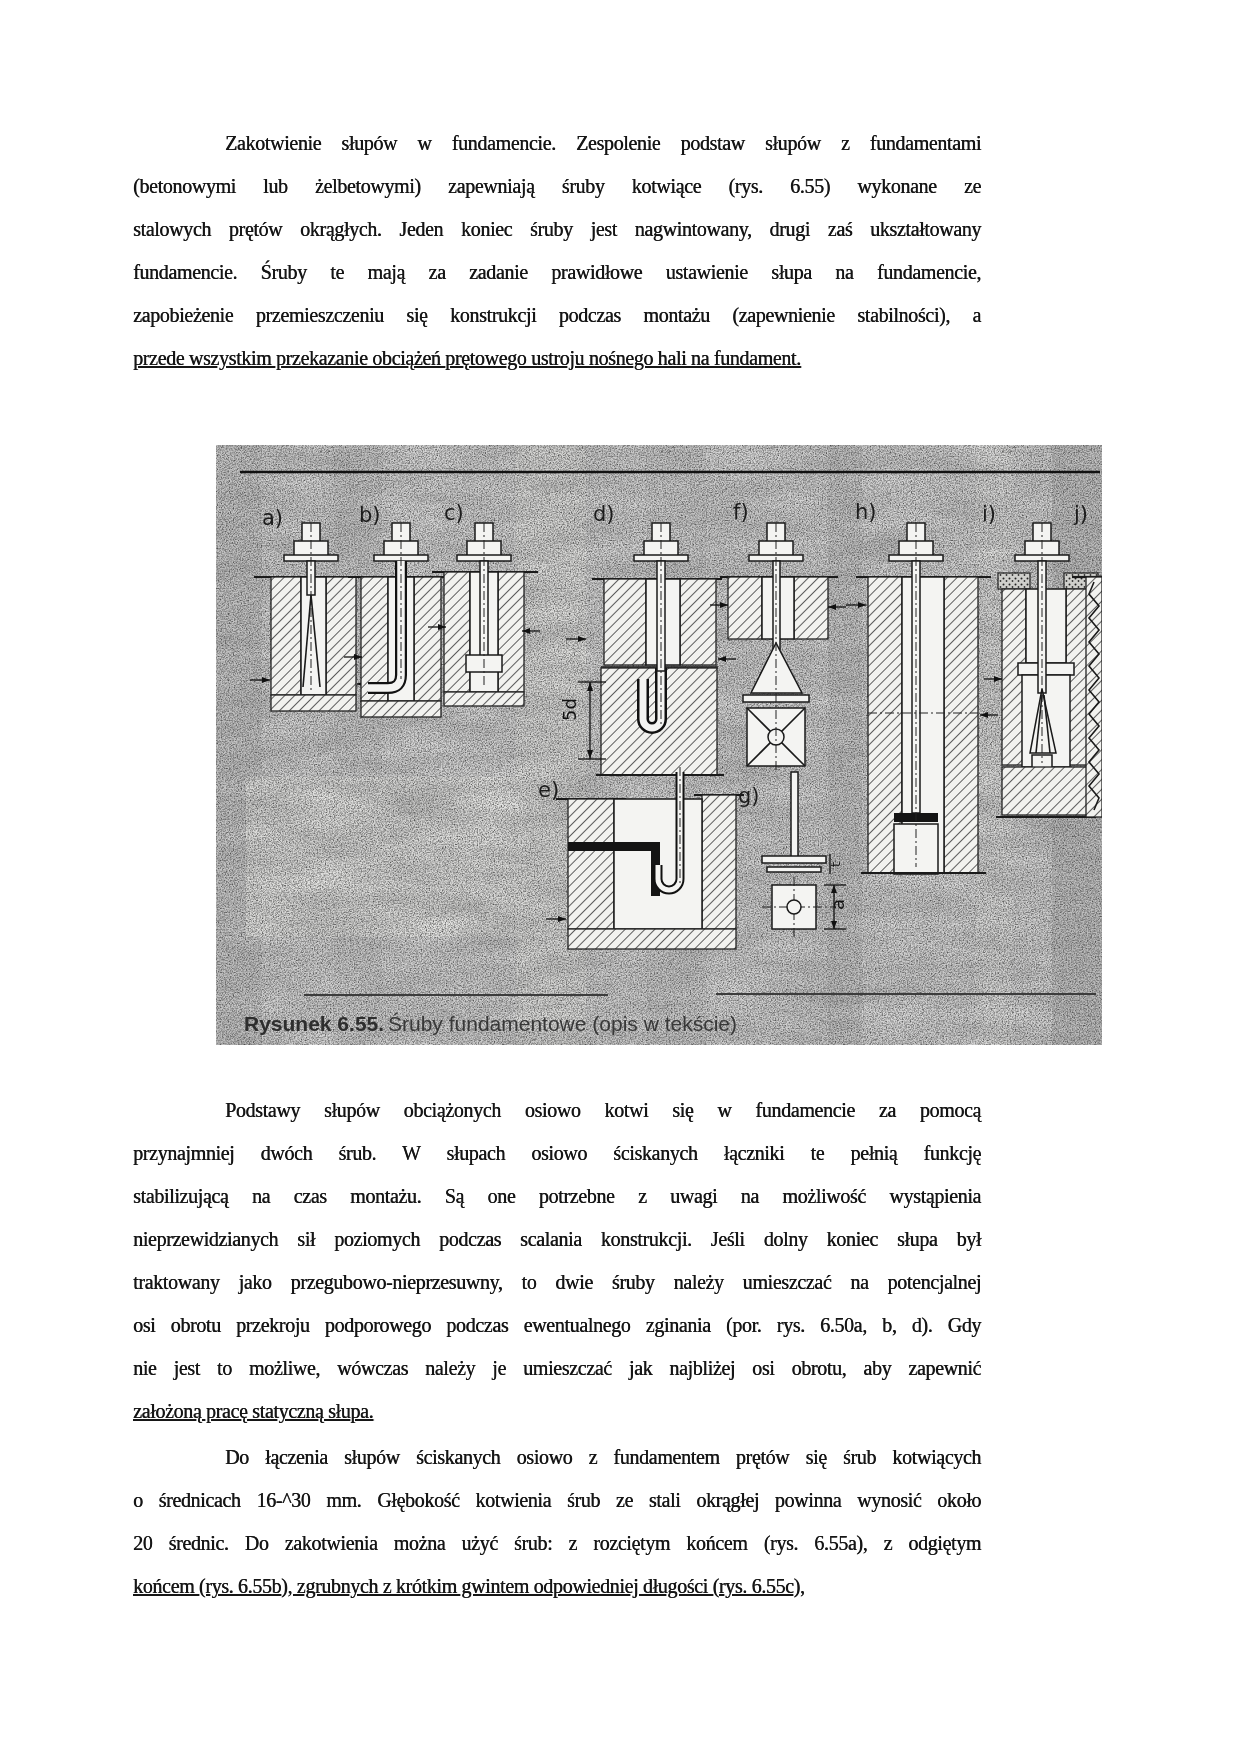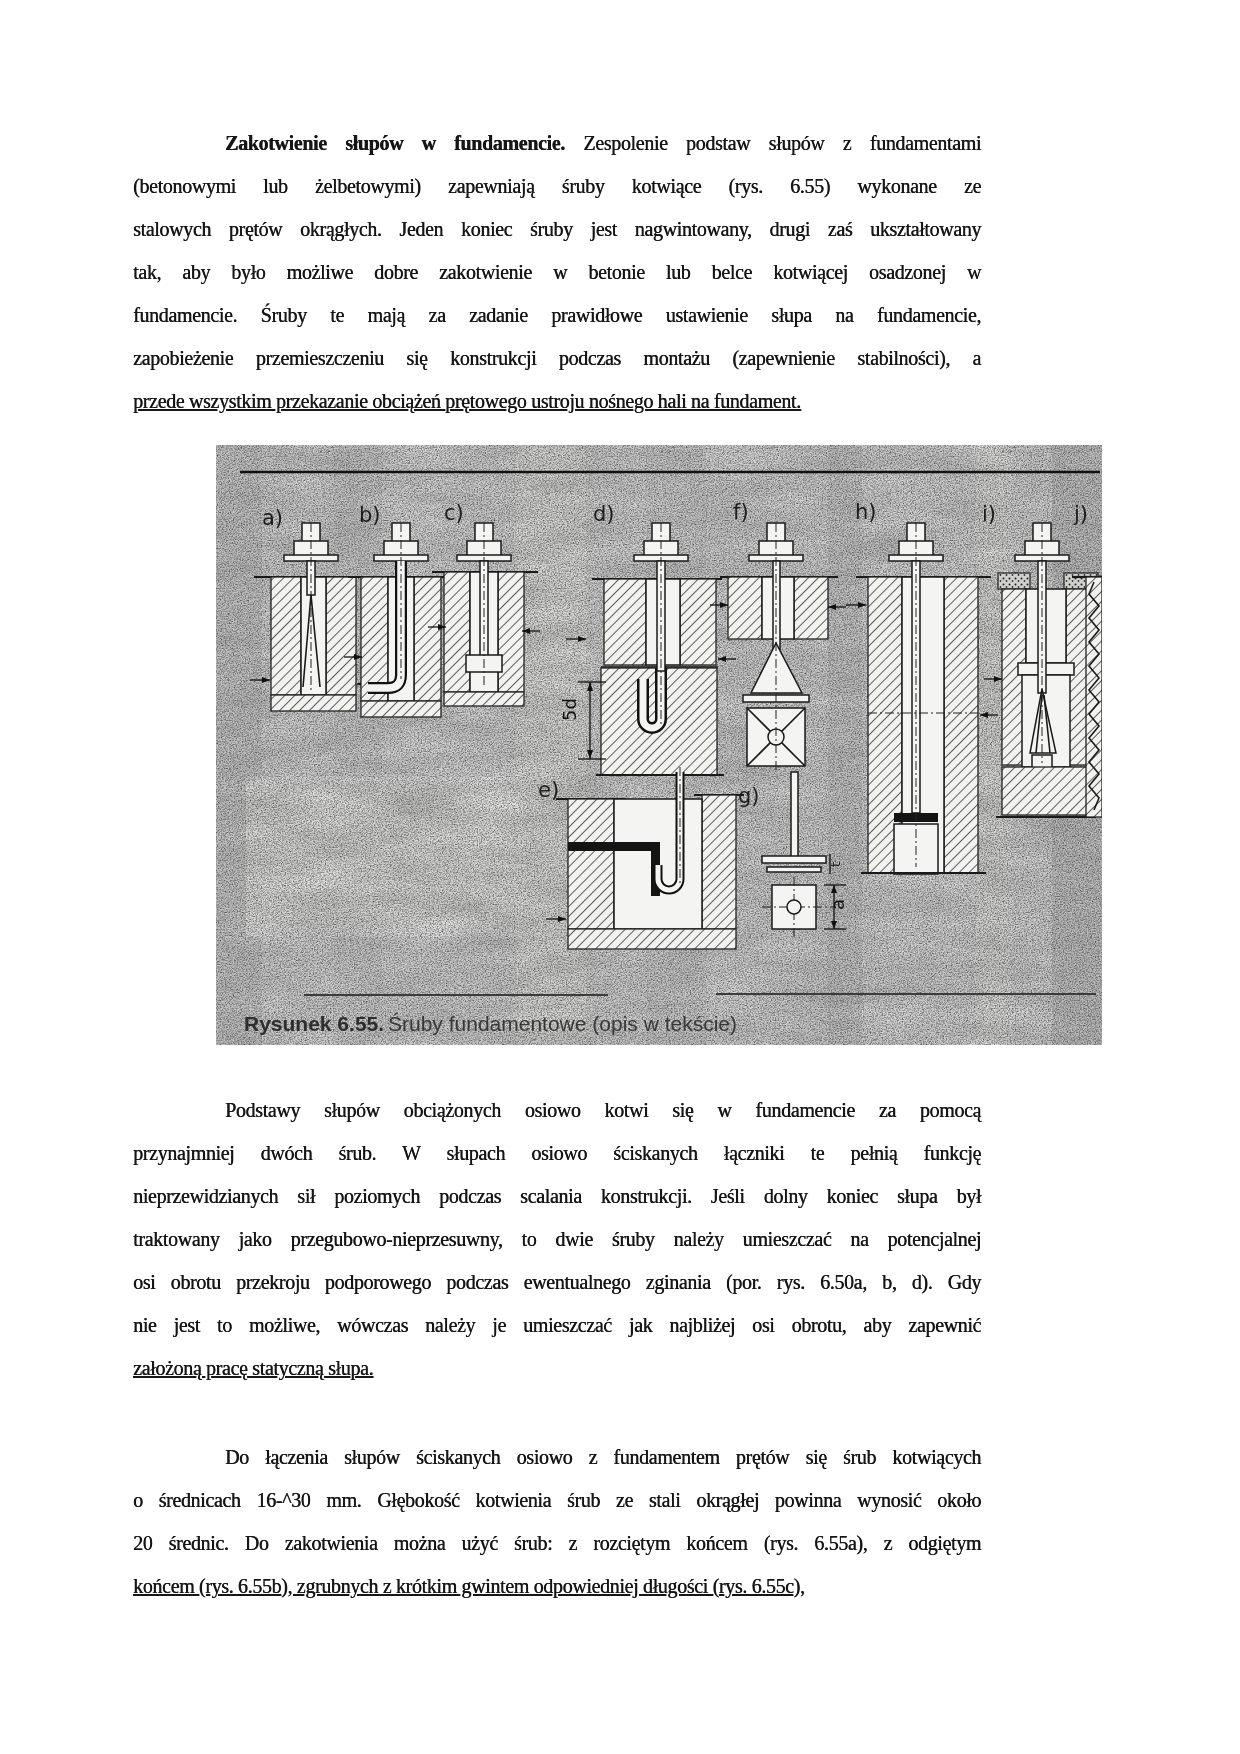--- a/index.html
+++ b/index.html
@@ -10,21 +10,21 @@
   }
   .para{position:absolute;left:133px;width:848px;}
   .tline{
     display:block;height:43px;line-height:43px;font-size:20px;
     letter-spacing:-0.35px;color:#161616;
     text-align:justify;text-align-last:justify;white-space:normal;
     text-shadow:0.4px 0 0 currentColor;
   }
   .tline.last{text-align:left;text-align-last:left;text-decoration:underline;}
   .tline.indent{padding-left:92px;}
-  .lead-bold{font-weight:bold;margin-top:43px;}
+  .lead-bold{font-weight:normal;margin-top:43px;}
   
   #figure{position:absolute;left:216px;top:427px;width:886px;height:618px;}
   #figure svg{display:block;}
   .figlabel{font-family:"DejaVu Sans",sans-serif;font-size:21px;fill:#1c1c1c;}
   .dimlabel{font-family:"DejaVu Sans",sans-serif;font-size:18px;fill:#111;}
   .dimlabel.small{font-size:13px;}
   .cap-b{font-family:"Liberation Sans",sans-serif;font-weight:bold;font-size:21px;fill:#2e2e2e;}
   .cap-r{font-family:"Liberation Sans",sans-serif;font-size:21px;fill:#383838;}
   .ln{stroke:#1a1a1a;stroke-width:1.6;fill:none;}
   .ln2{stroke:#1a1a1a;stroke-width:2.2;fill:none;}
@@ -37,21 +37,20 @@
 </style>
 </head>
 <body>
 
 <div id="page">
 
   <div class="para" style="top:122px;">
     <div class="tline indent"><span class="lead-bold">Zakotwienie słupów w fundamencie.</span><span> Zespolenie podstaw słupów z fundamentami</span></div>
     <div class="tline">(betonowymi lub żelbetowymi) zapewniają śruby kotwiące (rys. 6.55) wykonane ze</div>
     <div class="tline">stalowych prętów okrągłych. Jeden koniec śruby jest nagwintowany, drugi zaś ukształtowany</div>
-    <div class="tline">tak, aby było możliwe dobre zakotwienie w betonie lub belce kotwiącej osadzonej w</div>
     <div class="tline">fundamencie. Śruby te mają za zadanie prawidłowe ustawienie słupa na fundamencie,</div>
     <div class="tline">zapobieżenie przemieszczeniu się konstrukcji podczas montażu (zapewnienie stabilności), a</div>
     <div class="tline last">przede wszystkim przekazanie obciążeń prętowego ustroju nośnego hali na fundament.</div>
   </div>
 
   <div id="figure">
     <svg width="886" height="618" viewBox="0 0 886 618" xmlns="http://www.w3.org/2000/svg">
       <defs>
         <pattern id="hatch" width="7" height="7" patternUnits="userSpaceOnUse" patternTransform="rotate(45)">
           <rect width="7" height="7" fill="#f2f2ef"></rect>
@@ -280,20 +279,21 @@
         <line x1="500" y1="567" x2="880" y2="567" stroke="#3c3c3c" stroke-width="2"></line>
         <text x="28" y="604" class="cap-b">Rysunek 6.55.</text>
         <text x="172" y="604" class="cap-r"> Śruby fundamentowe (opis w tekście)</text>
       </g>
     </svg>
   </div>
 
   <div class="para" style="top:1089px;">
     <div class="tline indent">Podstawy słupów obciążonych osiowo kotwi się w fundamencie za pomocą</div>
     <div class="tline">przynajmniej dwóch śrub. W słupach osiowo ściskanych łączniki te pełnią funkcję</div>
+    <div class="tline">stabilizującą na czas montażu. Są one potrzebne z uwagi na możliwość wystąpienia</div>
     <div class="tline">nieprzewidzianych sił poziomych podczas scalania konstrukcji. Jeśli dolny koniec słupa był</div>
     <div class="tline">traktowany jako przegubowo-nieprzesuwny, to dwie śruby należy umieszczać na potencjalnej</div>
     <div class="tline">osi obrotu przekroju podporowego podczas ewentualnego zginania (por. rys. 6.50a, b, d). Gdy</div>
     <div class="tline">nie jest to możliwe, wówczas należy je umieszczać jak najbliżej osi obrotu, aby zapewnić</div>
     <div class="tline last">założoną pracę statyczną słupa.</div>
   </div>
 
   <div class="para" style="top:1436px;">
     <div class="tline indent">Do łączenia słupów ściskanych osiowo z fundamentem prętów się śrub kotwiących</div>
     <div class="tline">o średnicach 16-^30 mm. Głębokość kotwienia śrub ze stali okrągłej powinna wynosić około</div>

